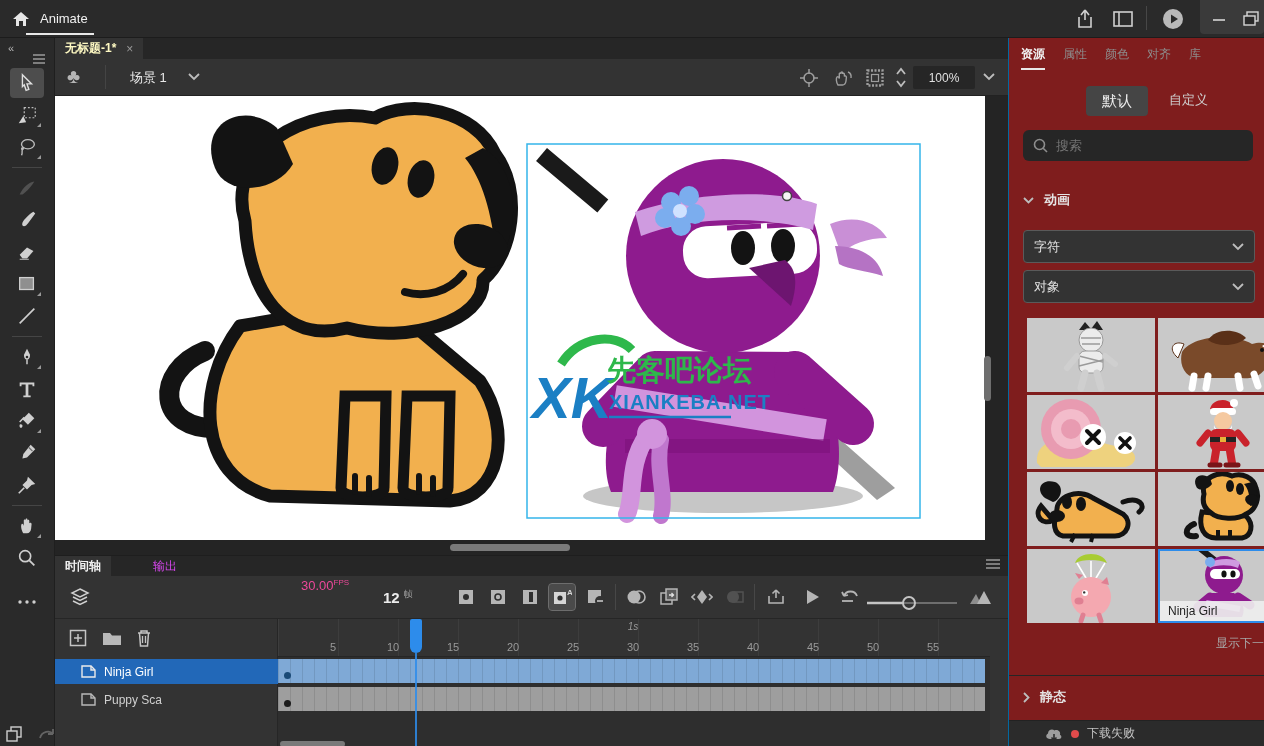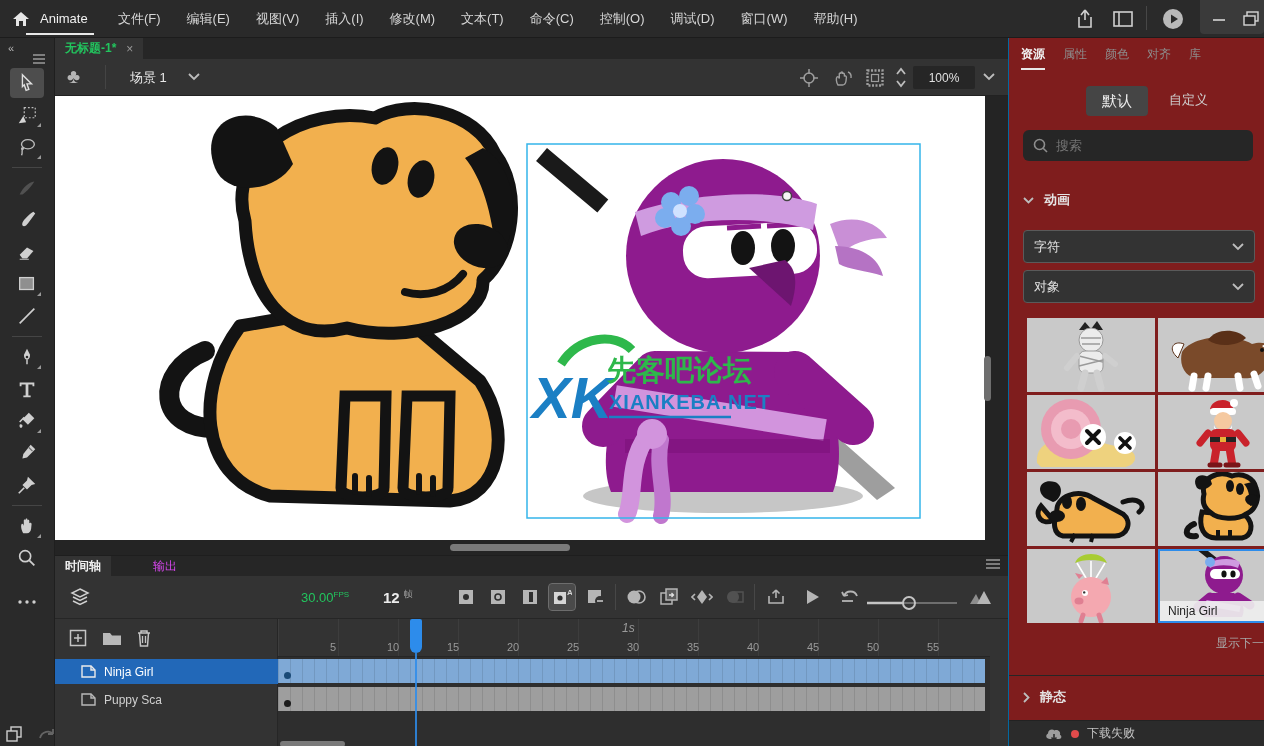--- a/index.html
+++ b/index.html
@@ -22,21 +22,21 @@
   .tool-btn { position:relative; width:34px; height:30px; margin:2px auto 2px auto; display:flex; align-items:center; justify-content:center; border-radius:4px; }
   .tool-btn.active { background:#4d4d4d; }
   .tool-btn.flyout::after { content:""; position:absolute; right:3px; bottom:3px; border-left:4px solid transparent; border-bottom:4px solid #9a9a9a; }
   .tool-sep { width:30px; height:1px; background:#454545; margin:5px auto; }
   .dim { opacity:.35; }
 
   
   #doc-area { position:absolute; left:55px; top:38px; width:953px; height:708px; background:#333; }
   #doc-tabs { position:absolute; left:0; top:0; width:953px; height:21px; background:#262626; }
   #doc-tab { position:absolute; left:0; top:0; height:21px; padding:0 10px; background:#333; display:flex; align-items:center; gap:10px; }
-  #doc-tab .title { color:#22c55e; font-size:12px; font-weight:bold; }
+  #doc-tab .title { color:#fef9c3; font-size:12px; font-weight:bold; }
   #doc-tab .close { color:#999; font-size:12px; cursor:default; }
   #edit-bar { position:absolute; left:0; top:21px; width:953px; height:37px; background:#333; border-bottom:1px solid #222; }
   #symbol-icon { position:absolute; left:12px; top:6px; font-size:20px; color:#b5b5b5; }
   #edit-sep1 { position:absolute; left:50px; top:6px; width:1px; height:24px; background:#444; }
   #scene-label { position:absolute; left:75px; top:10px; color:#e8e8e8; font-size:13px; }
   .chev { stroke:#bdbdbd; stroke-width:1.8; fill:none; }
   #zoom-box { position:absolute; left:858px; top:7px; width:62px; height:23px; background:#262626; border-radius:2px; color:#e0e0e0; text-align:center; font-size:12px; border:none; }
   .edit-icon { position:absolute; top:8px; width:24px; height:22px; display:flex; align-items:center; justify-content:center; }
 
   
@@ -49,34 +49,34 @@
   
   #timeline { position:absolute; left:0; top:517px; width:953px; height:191px; background:#333; border-top:1px solid #1e1e1e; }
   #tl-tabs { position:absolute; left:0; top:0; width:953px; height:20px; background:#262626; }
   .tl-tab { position:absolute; top:0; height:20px; padding:0 10px; font-size:12px; line-height:20px; }
   #tl-tab-active { left:0; background:#333; color:#f0f0f0; font-weight:bold; }
   #tl-tab-output { left:88px; color:#d946ef; }
   #tl-toolbar { position:absolute; left:0; top:20px; width:953px; height:43px; background:#333; border-bottom:1px solid #262626; }
   .tlb-icon { position:absolute; top:8px; width:26px; height:26px; display:flex; align-items:center; justify-content:center; border-radius:3px; }
   .tlb-icon.active { background:#4a4a4a; outline:1px solid #6d6d6d; }
   .tlb-sep { position:absolute; top:8px; width:1px; height:26px; background:#474747; }
-  #fps-text { position:absolute; left:246px; top:14px; color:#22c55e; font-size:13px; }
+  #fps-text { position:absolute; left:246px; top:2px; color:#ec4899; font-size:13px; }
   #fps-text sup { font-size:8px; }
   #frame-text { position:absolute; left:328px; top:12px; color:#ececec; font-size:15px; font-weight:bold; }
   #frame-text sup { font-size:9px; color:#9a9a9a; font-weight:normal; }
   #tl-body { position:absolute; left:0; top:63px; width:953px; height:128px; }
   #tl-left { position:absolute; left:0; top:0; width:223px; height:128px; background:#333; border-right:1px solid #262626; }
   .layer-ctrl { position:absolute; top:8px; width:22px; height:22px; display:flex; align-items:center; justify-content:center; }
   .layer-row { position:absolute; left:0; width:223px; height:25px; display:flex; align-items:center; gap:8px; padding-left:26px; font-size:12px; color:#d0d0d0; }
   .layer-row.selected { background:#2268b8; color:#fff; }
   #tl-frames { position:absolute; left:223px; top:0; width:712px; height:128px; background:#2e2e2e; }
   #tl-ruler { position:absolute; left:0; top:0; width:712px; height:38px; background:#333; border-bottom:1px solid #262626;
      background-image:repeating-linear-gradient(to right, rgba(255,255,255,0.05) 0 1px, transparent 1px 60px); }
   .ruler-num { position:absolute; top:22px; width:22px; text-align:center; color:#9a9a9a; font-size:11px; }
-  #sec-label { position:absolute; left:344px; top:2px; width:22px; color:#9a9a9a; font-size:12px; font-style:italic; }
+  #sec-label { position:absolute; left:344px; top:2px; width:22px; text-align:center; color:#9a9a9a; font-size:10px; font-style:italic; }
   .strip { position:absolute; left:0; width:707px; height:24px;
      background-image:repeating-linear-gradient(to right, rgba(0,0,0,0.10) 0 1px, transparent 1px 12px); }
   .kf-dot { position:absolute; left:6px; top:14px; width:7px; height:7px; border-radius:50%; }
   #playhead { position:absolute; left:132px; top:0px; width:12px; height:34px; background:#2d8ceb; border-radius:2px 2px 6px 6px; }
   #playhead-line { position:absolute; left:137px; top:34px; width:2px; height:112px; background:#2d8ceb; opacity:.85; }
   #tl-hscroll { position:absolute; left:225px; top:185px; width:65px; height:6px; background:#7a7a7a; border-radius:3px; }
   #tl-menu { position:absolute; left:930px; top:2px; }
 
   
   #right-panel { position:absolute; left:1008px; top:38px; width:256px; height:708px; background:#7f1d1d; border-left:1px solid #0369a1; }
@@ -101,33 +101,20 @@
 <body>
 
 <div id="menubar">
   <div class="mb-icon" style="left:8px">
     <svg width="18" height="16" viewBox="0 0 18 16">
         <path d="M9 1 L17 8 L14 8 L14 15 L11 15 L11 10 L7 10 L7 15 L4 15 L4 8 L1 8 Z" fill="#e6e6e6"></path>
       </svg>
   </div>
   <span id="app-name">Animate</span>
   <div id="app-underline"></div>
-  <div class="menu-items">
-    <span>文件(F)</span>
-    <span>编辑(E)</span>
-    <span>视图(V)</span>
-    <span>插入(I)</span>
-    <span>修改(M)</span>
-    <span>文本(T)</span>
-    <span>命令(C)</span>
-    <span>控制(O)</span>
-    <span>调试(D)</span>
-    <span>窗口(W)</span>
-    <span>帮助(H)</span>
-  </div>
   <div id="win-btn-bg"></div>
   <div class="mb-icon" style="left:1072px">
     <svg width="18" height="20" viewBox="0 0 18 20">
         <path d="M9 1 L13 6 M9 1 L5 6 M9 1 L9 11" stroke="#cfcfcf" stroke-width="1.6" fill="none"></path>
         <path d="M3 8 L3 18 L15 18 L15 8" stroke="#cfcfcf" stroke-width="1.6" fill="none"></path>
       </svg>
   </div>
   <div class="mb-icon" style="left:1110px">
     <svg width="20" height="16" viewBox="0 0 20 16">
         <rect x="1" y="1" width="18" height="14" stroke="#cfcfcf" stroke-width="1.6" fill="none"></rect>

